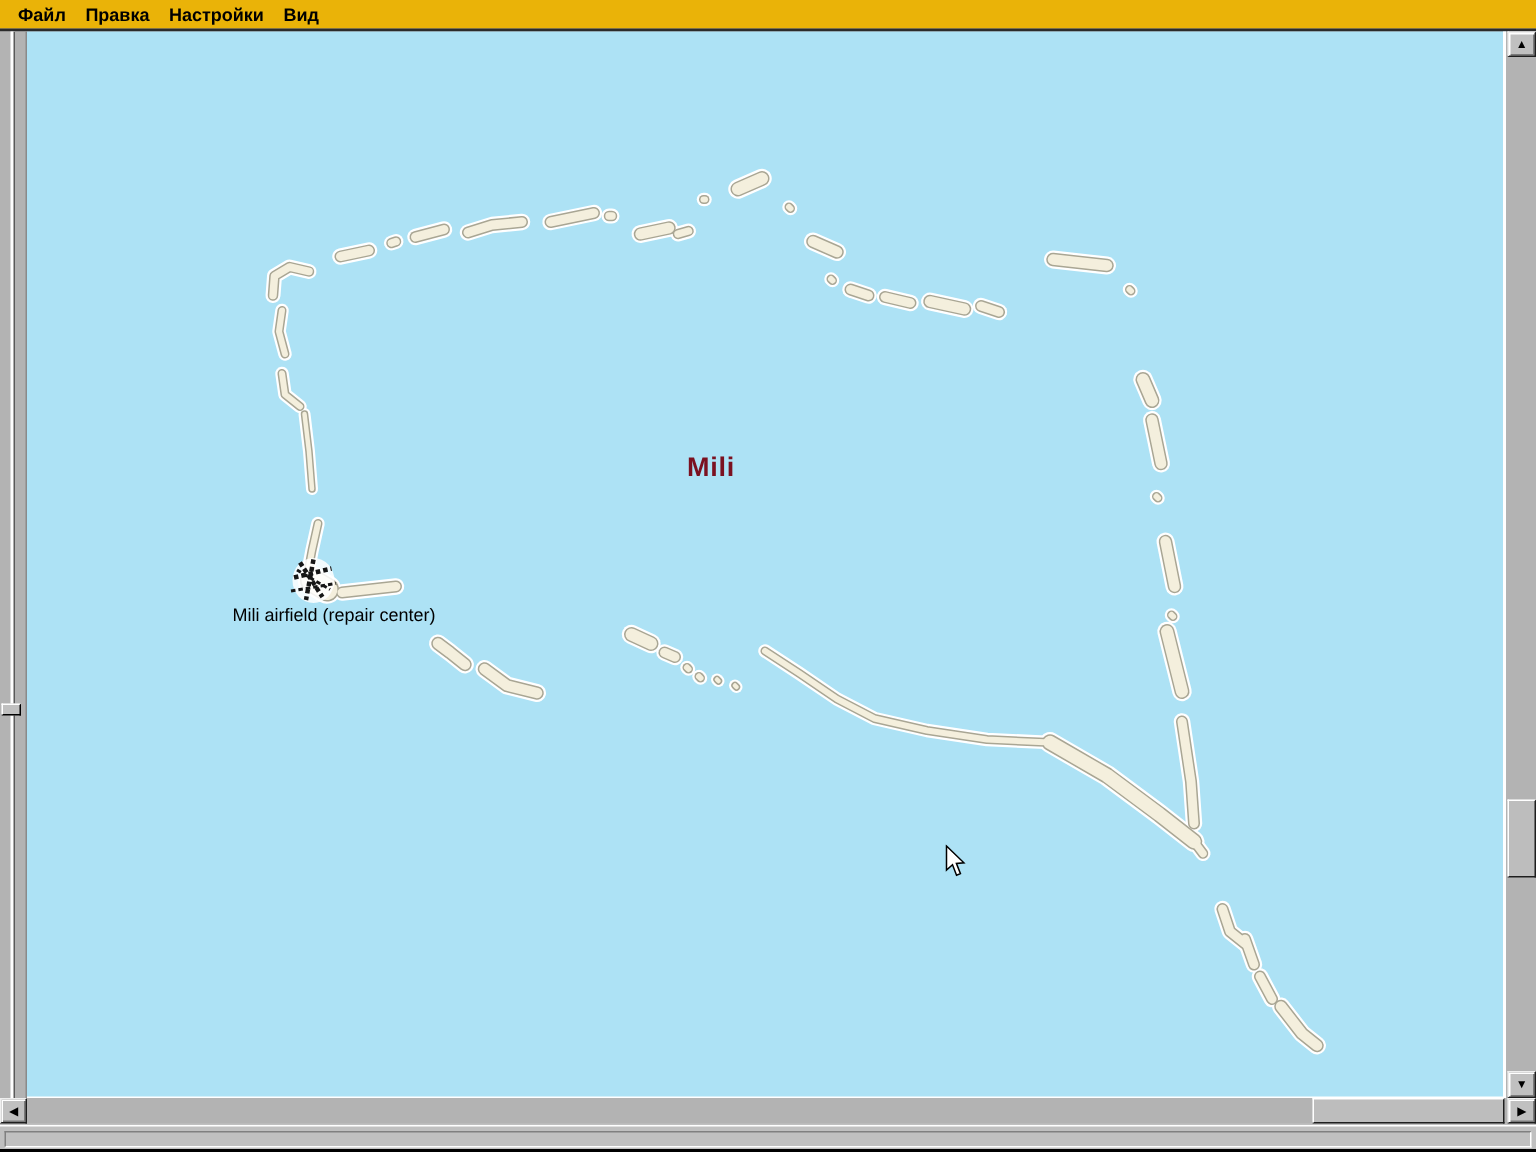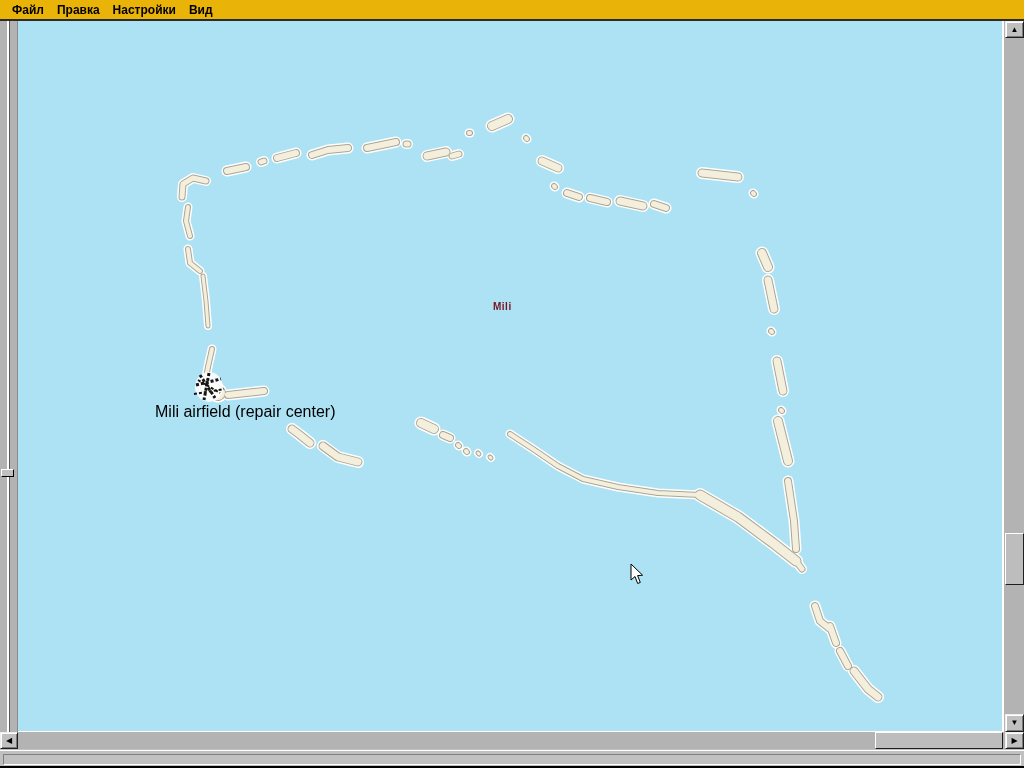--- a/index.html
+++ b/index.html
@@ -34,25 +34,25 @@
     border-right:1px solid #000000;border-bottom:1px solid #000000;box-sizing:border-box;
   }
   
   #map{
     position:absolute;left:18px;top:21px;width:986px;height:712px;
     background:#ADE2F5;overflow:hidden;box-sizing:border-box;
     border-right:2px solid #ffffff;border-bottom:2px solid #ffffff;
   }
   #map svg{position:absolute;left:0;top:0;}
   #region-label{
-    position:absolute;left:475px;top:280px;font-size:10px;font-weight:700;
+    position:absolute;left:440px;top:280px;font-size:18px;font-weight:700;
     letter-spacing:0.5px;
   }
   #airfield-label{
-    position:absolute;left:137px;top:382px;font-size:16px;white-space:nowrap;
+    position:absolute;left:137px;top:382px;font-size:12px;white-space:nowrap;
   }
   
   .sb-btn{
     position:absolute;background:#C0C0C0;
     border:1px solid;border-color:#efefef #1e1e1e #1e1e1e #efefef;
     box-shadow:inset 1px 1px 0 #ffffff, inset -1px -1px 0 #7a7a7a;
     box-sizing:border-box;display:flex;align-items:center;justify-content:center;
     font-size:8px;color:#000;line-height:1;cursor:default;
   }
   #vscroll{

